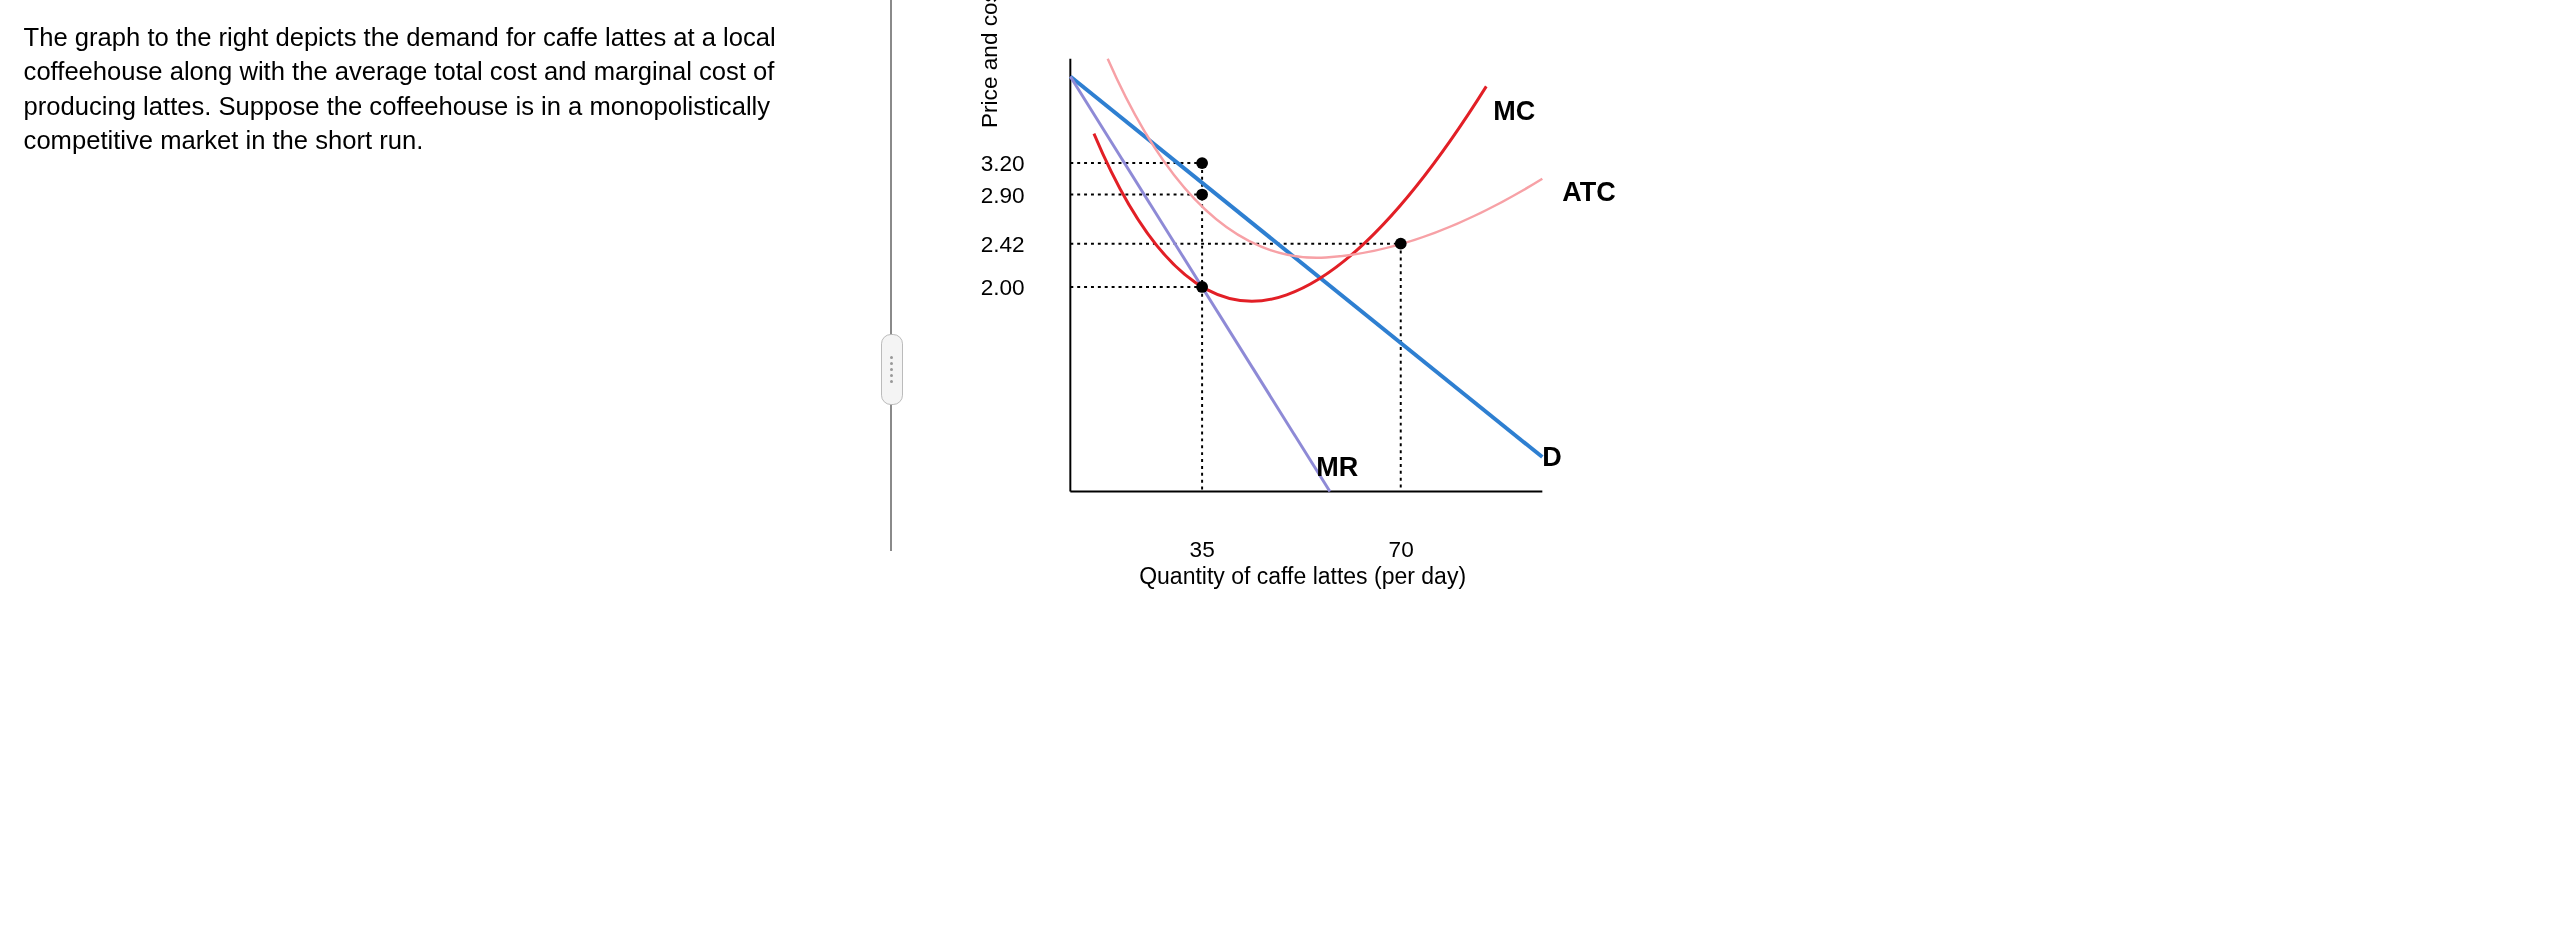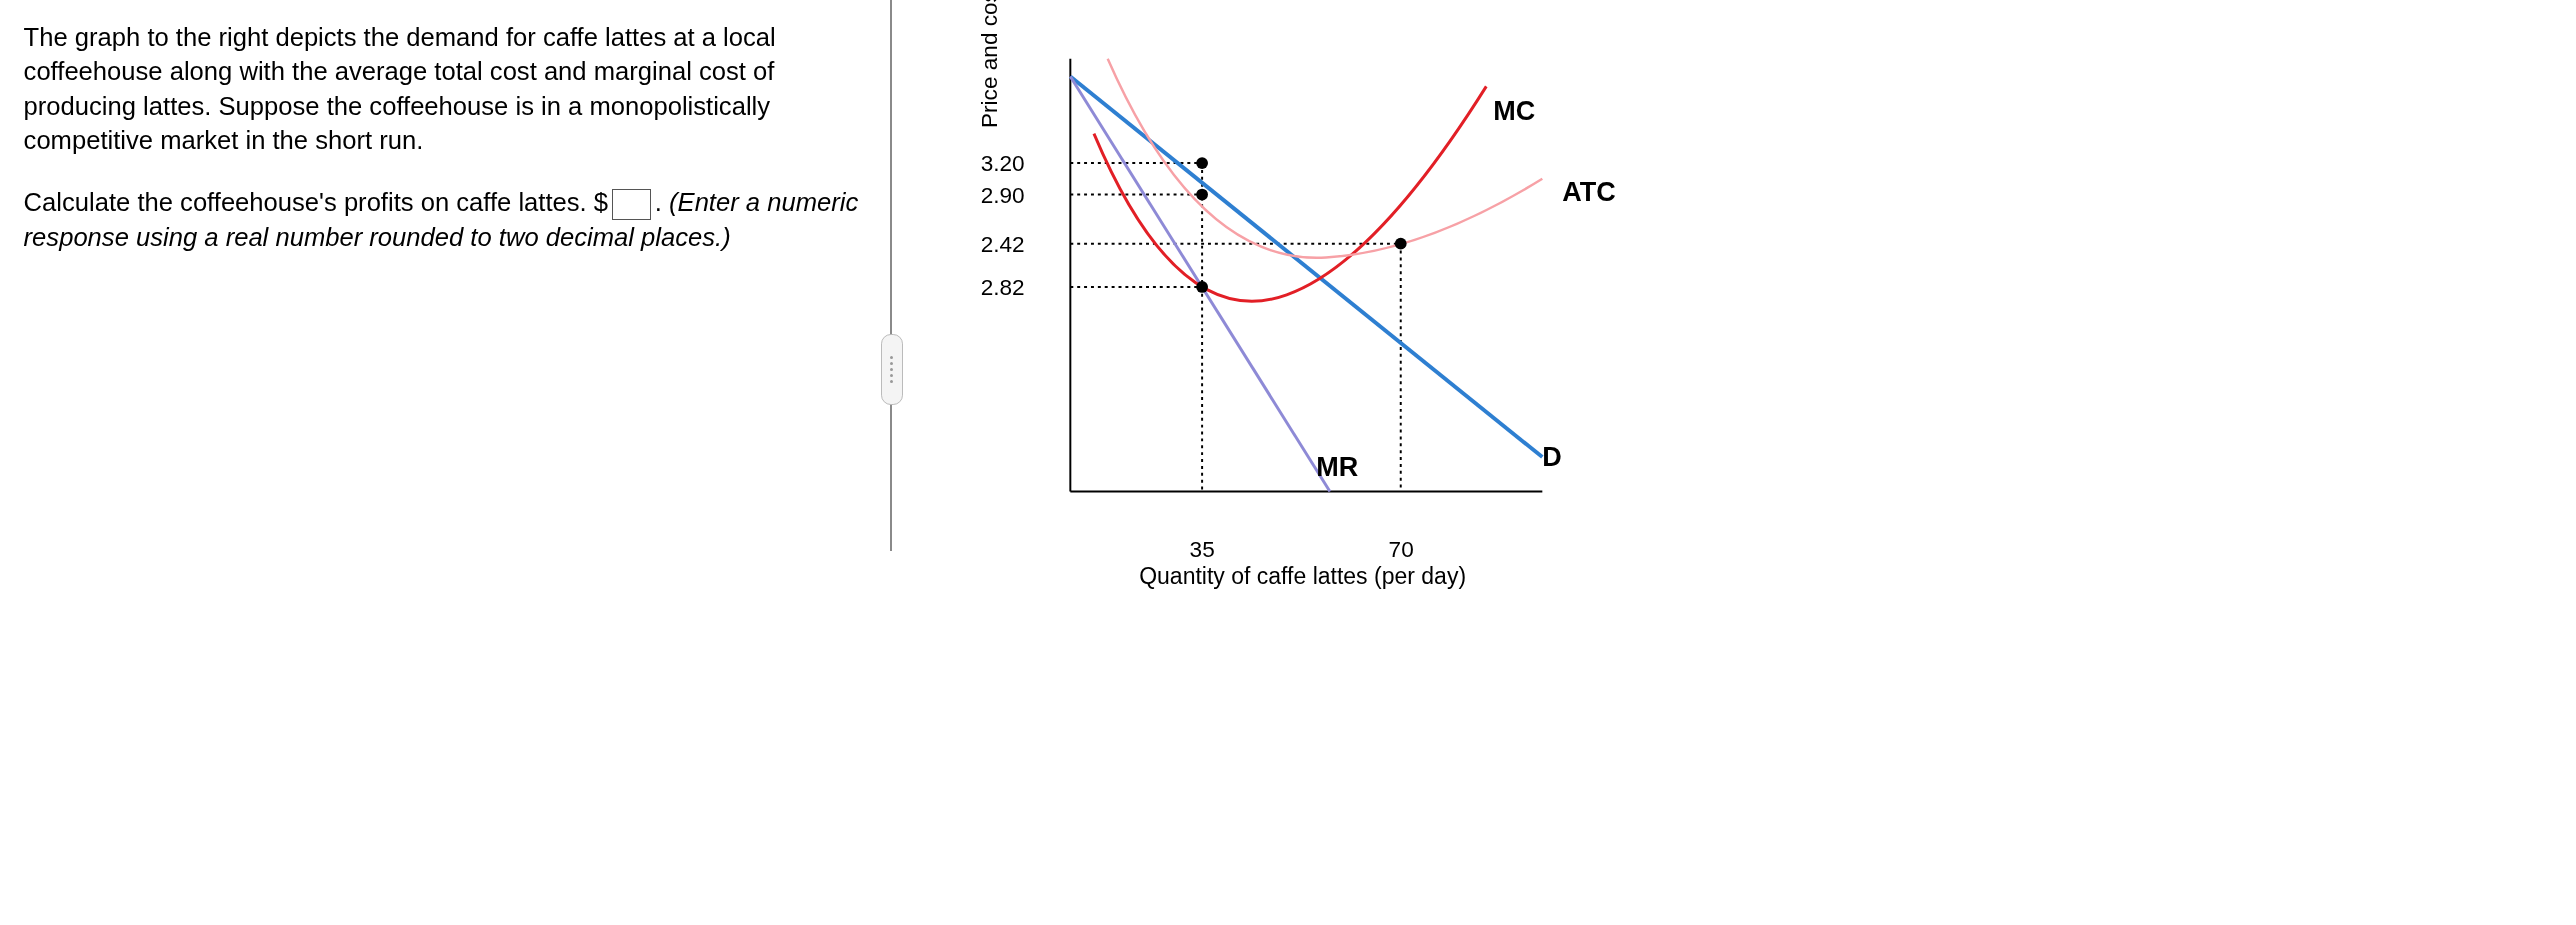--- a/index.html
+++ b/index.html
@@ -18,23 +18,20 @@
   .ytick{position:absolute;left:-53px;font-size:22.6px;text-align:center;width:49px}
   .xtick{position:absolute;bottom:-31.5px;font-size:22.6px;transform:translateX(-50%)}
   .curvelab{position:absolute;font-size:27px;font-weight:700}
 </style>
 </head>
 <body>
 
 <div class="wrap">
   <div class="left">
     <p>The graph to the right depicts the demand for caffe lattes at a local coffeehouse along with the average total cost and marginal cost of producing lattes.  Suppose the coffeehouse is in a monopolistically competitive market in the short run.</p>
-    <p>
-      <span>Calculate the coffeehouse's profits on caffe lattes.  $</span><span class="inp"></span><span>.  </span><span class="ital">(Enter a numeric response using a real number rounded to two decimal places.)</span>
-    </p>
   </div>
 
   <div class="divider"></div>
   <div class="handle">
     <span></span>
       <span></span>
       <span></span>
       <span></span>
       <span></span>
   </div>
@@ -66,21 +63,21 @@
         <circle cx="174" cy="252" r="6" fill="#000"></circle>
         <circle cx="376" cy="208" r="6" fill="#000"></circle>
       </svg>
 
       <div class="ylabel">Price and cost (dollars per cup)</div>
       <div class="xlabel">Quantity of caffe lattes (per day)</div>
 
       <div class="ytick" style="top:112px">3.20</div>
       <div class="ytick" style="top:144px">2.90</div>
       <div class="ytick" style="top:193px">2.42</div>
-      <div class="ytick" style="top:236px">2.82</div>
+      <div class="ytick" style="top:236px">2.00</div>
 
       <div class="xtick" style="left:171px">35</div>
       <div class="xtick" style="left:370px">70</div>
 
       <div class="curvelab" style="left:462px;top:57px">MC</div>
       <div class="curvelab" style="left:531px;top:138px">ATC</div>
       <div class="curvelab" style="left:285px;top:413px">MR</div>
       <div class="curvelab" style="left:511px;top:403px">D</div>
     </div>
   </div>

